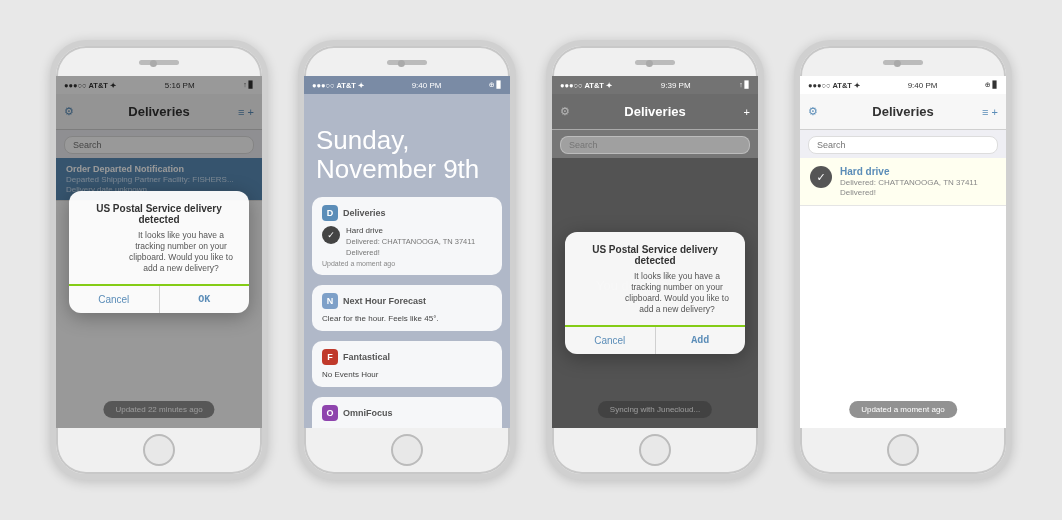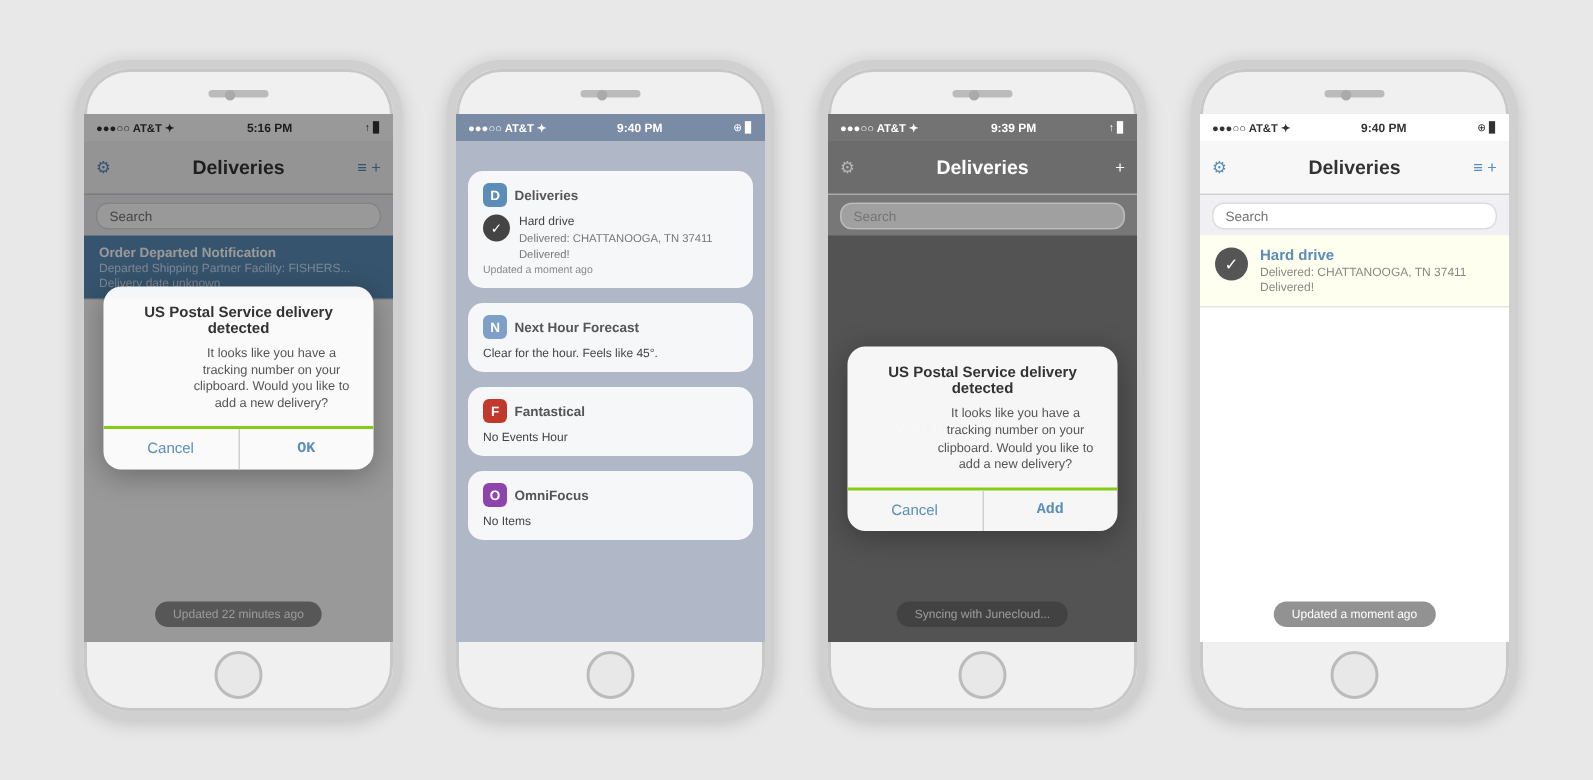--- a/index.html
+++ b/index.html
@@ -80,21 +80,21 @@
       background: inherit;
       display: flex;
       align-items: center;
       justify-content: space-between;
       padding: 2px 8px;
       font-size: 8px;
       color: #333;
       flex-shrink: 0;
     }
     .status-bar .carrier { font-size: 7.5px; font-weight: 600; }
-    .status-bar .time { font-size: 8px; font-weight: 700; }
+    .status-bar .time { font-size: 8px; font-weight: 400; }
     .status-bar .icons { display: flex; align-items: center; gap: 2px; font-size: 7px; }
     
     .nav-bar {
       height: 36px;
       display: flex;
       align-items: center;
       justify-content: center;
       border-bottom: 1px solid #d0d0d0;
       position: relative;
       background: #f7f7f7;
@@ -364,20 +364,23 @@
         <span class="carrier">●●●○○ AT&amp;T ✦</span>
         <span class="time">9:40 PM</span>
         <span class="icons">⊕ ▊</span>
       </div>
 
       <div class="segment-control">
         
         
       </div>
 
+      <div class="notif-date">
+        <span>Sunday, November 9th</span>
+      </div>
 
       <div class="notif-card">
         <div class="notif-card-header">
           <div class="notif-app-icon" style="background:#5b8db8;">D</div>
           <span class="notif-app-name">Deliveries</span>
         </div>
         <div style="display:flex; align-items:flex-start;">
           <div class="notif-checkmark">✓</div>
           <div>
             <div class="notif-card-content">Hard drive</div>

